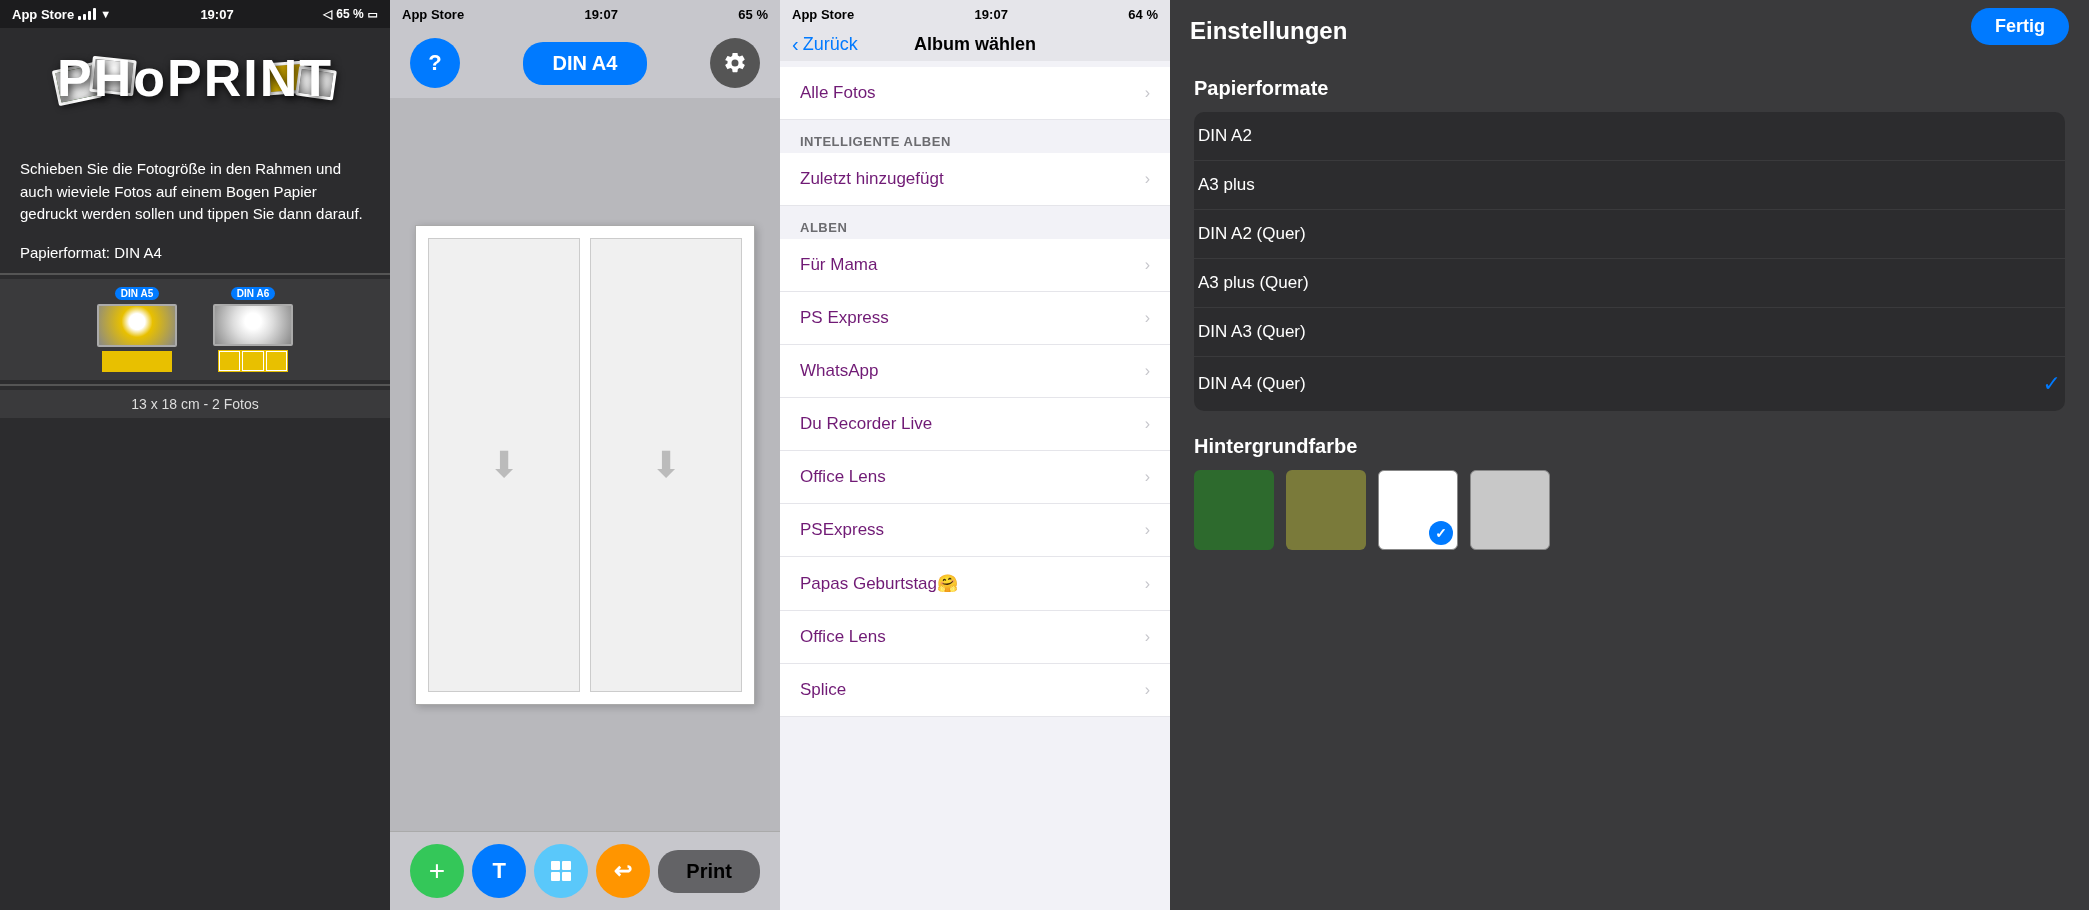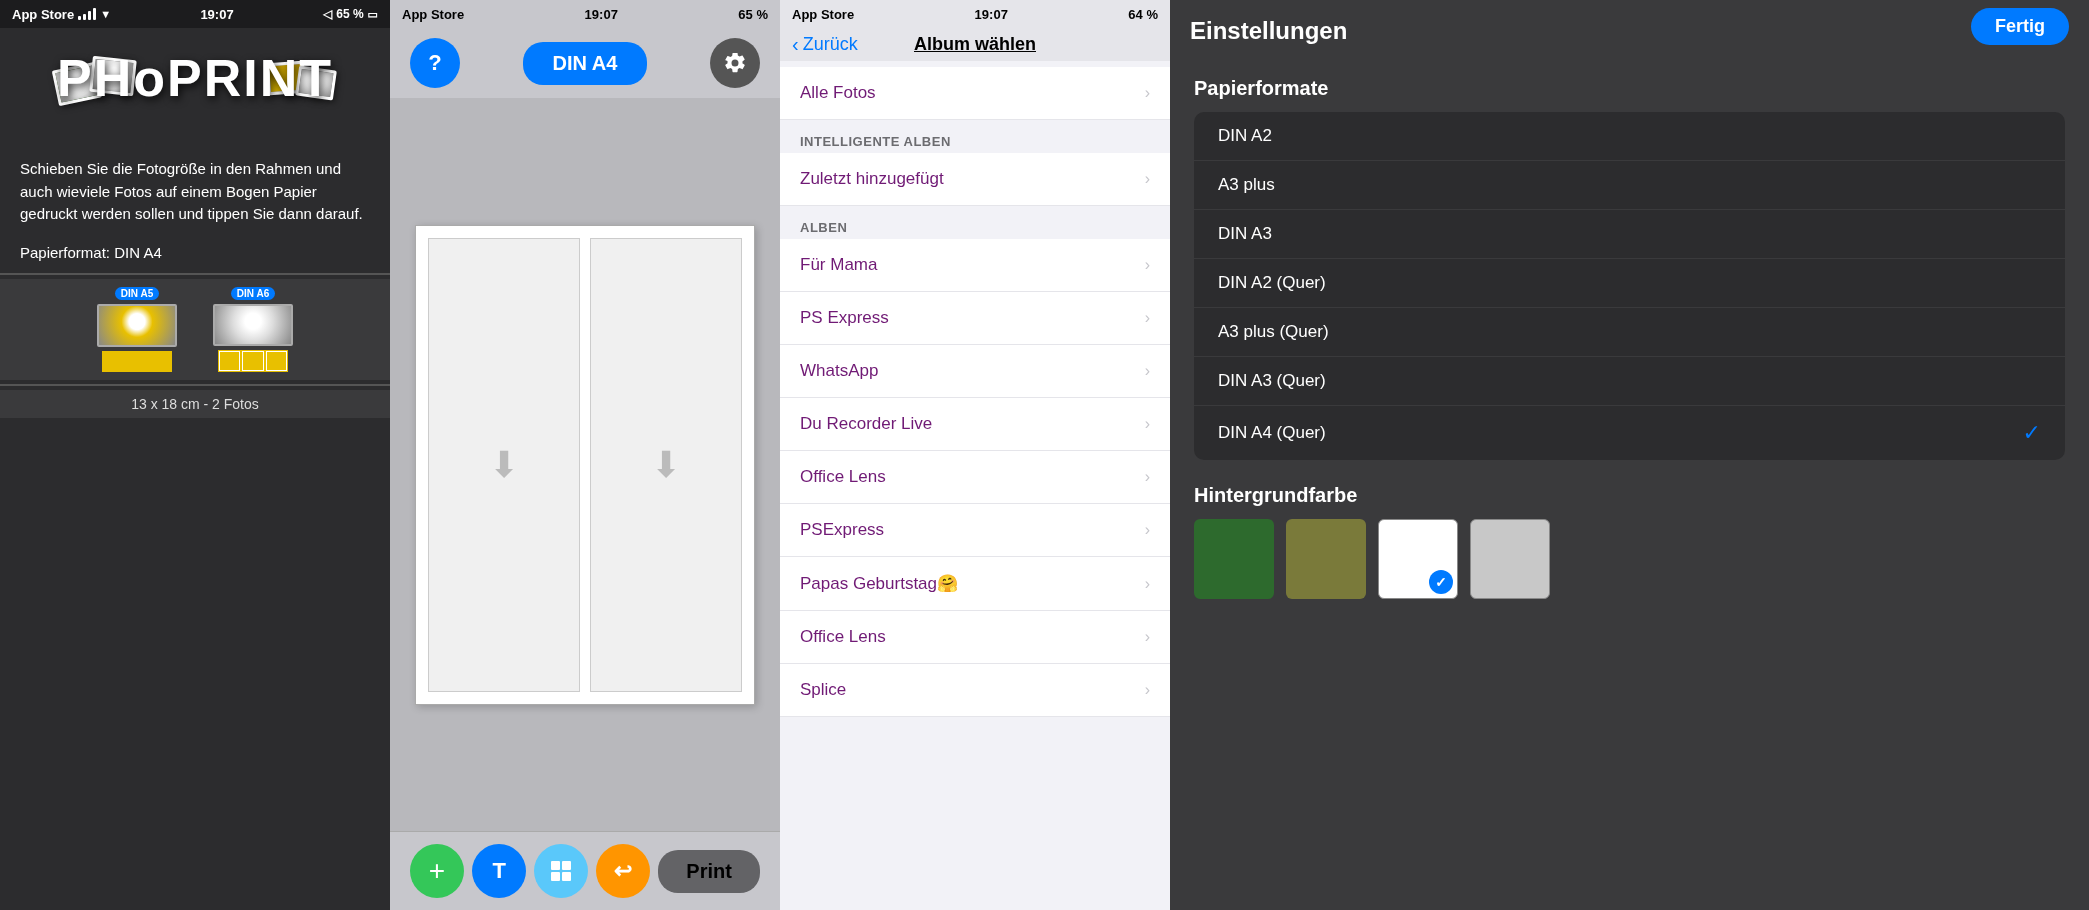--- a/index.html
+++ b/index.html
@@ -273,21 +273,20 @@
       font-size: 18px;
       cursor: pointer;
       display: flex;
       align-items: center;
       gap: 4px;
     }
     .nav-title {
       font-size: 18px;
       font-weight: 700;
       color: #000;
-      text-decoration: underline;
     }
     .album-list {
       flex: 1;
       overflow-y: auto;
       background: #f2f2f7;
     }
     .album-item {
       display: flex;
       align-items: center;
       justify-content: space-between;
@@ -360,21 +359,21 @@
     .settings-list {
       background: #2c2c2e;
       border-radius: 10px;
       overflow: hidden;
       margin-bottom: 24px;
     }
     .settings-item {
       display: flex;
       align-items: center;
       justify-content: space-between;
-      padding: 14px 24px;
+      padding: 14px 4px;
       border-bottom: 1px solid #3a3a3c;
       cursor: pointer;
     }
     .settings-item:last-child { border-bottom: none; }
     .settings-item-label {
       font-size: 17px;
       color: #fff;
     }
     .settings-item-check {
       color: #007aff;
@@ -665,24 +664,20 @@
     <div class="settings-list" id="paper-formats-list">
         <div class="settings-item">
       <span class="settings-item-label">DIN A2</span>
 
     </div>
         <div class="settings-item">
       <span class="settings-item-label">A3 plus</span>
 
     </div>
         <div class="settings-item">
-      <span class="settings-item-label">DIN A3</span>
-
-    </div>
-        <div class="settings-item">
       <span class="settings-item-label">DIN A2  (Quer)</span>
 
     </div>
         <div class="settings-item">
       <span class="settings-item-label">A3 plus  (Quer)</span>
 
     </div>
         <div class="settings-item">
       <span class="settings-item-label">DIN A3  (Quer)</span>
 

